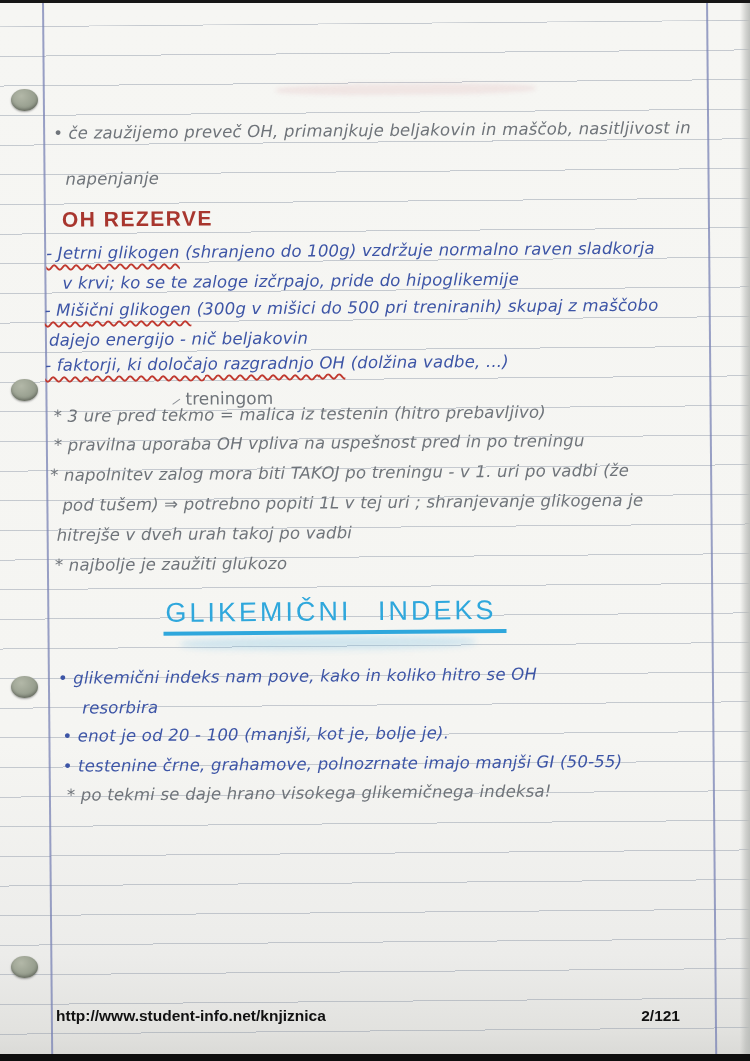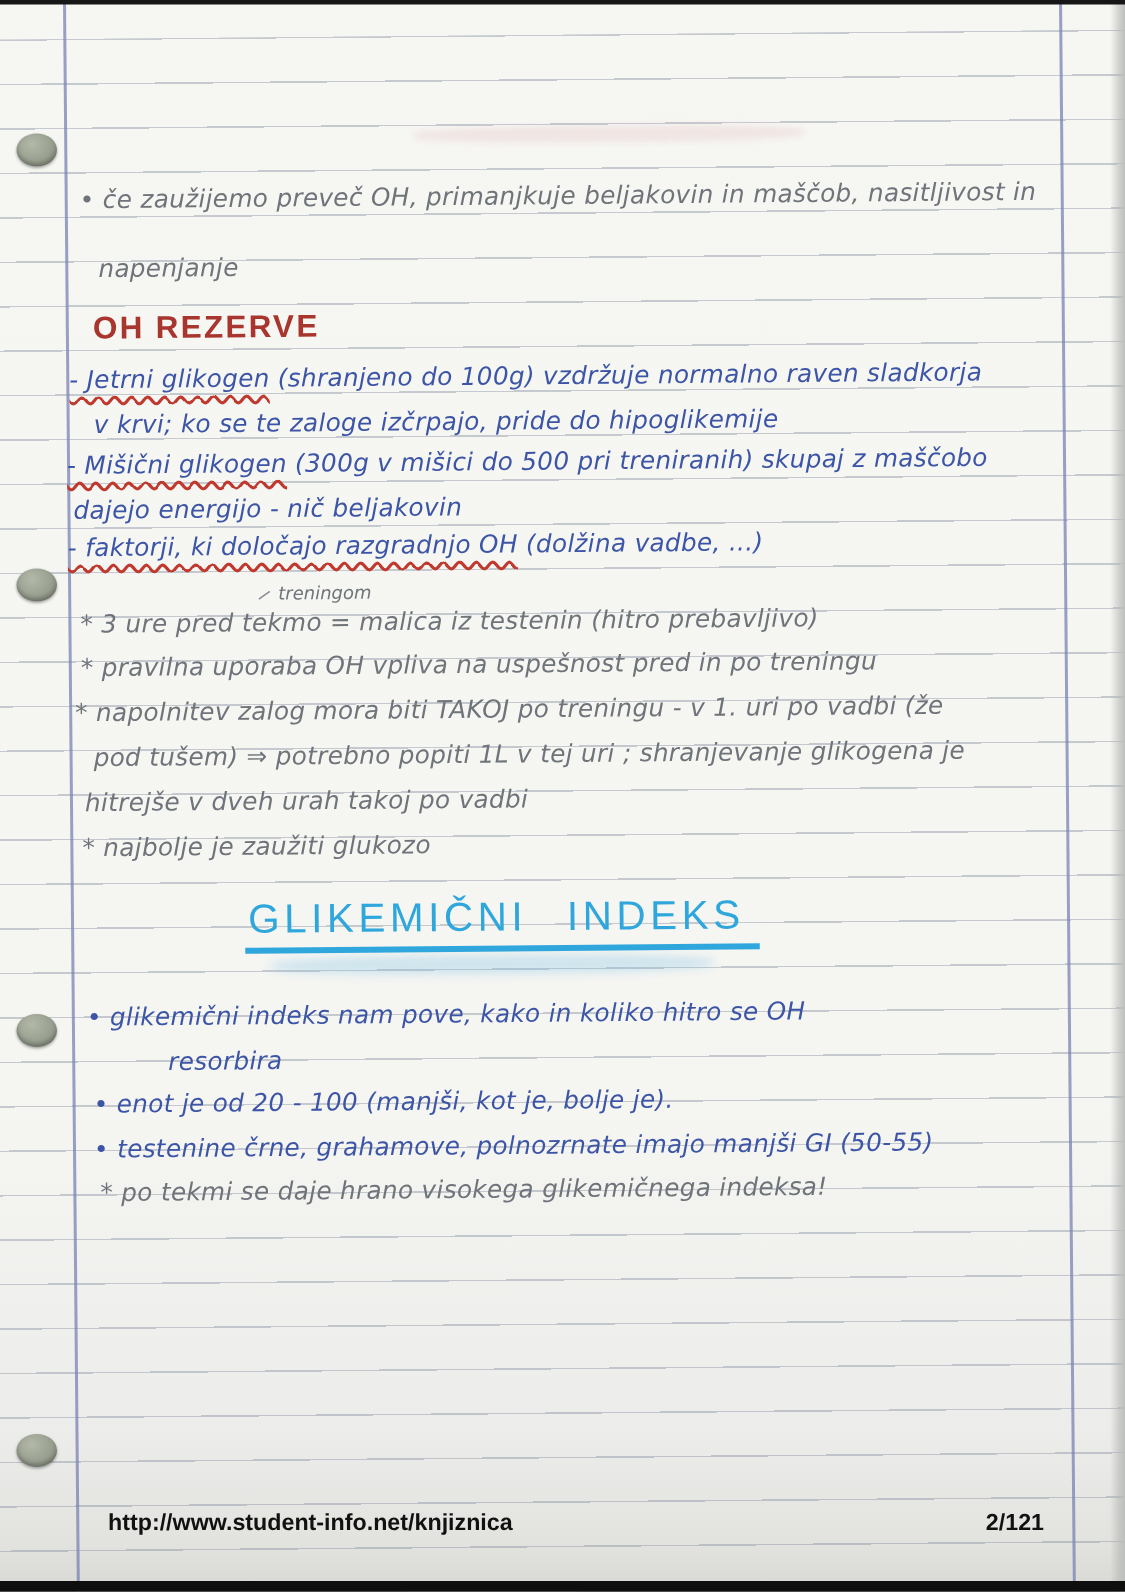--- a/index.html
+++ b/index.html
@@ -25,27 +25,27 @@
     letter-spacing:.2px;white-space:nowrap;}
   .pencil{color:#6f747a;}
   .blue{color:#3d55a6;}
   .hw .wavy{text-decoration:underline;text-decoration-style:wavy;
     text-decoration-color:#c0392f;text-decoration-thickness:2px;text-underline-offset:5px;}
   .sec-title-red{position:absolute;font-family:"Liberation Sans",sans-serif;font-weight:bold;
     font-size:21px;letter-spacing:1.5px;color:#a8362e;white-space:nowrap;}
   .sec-title-cyan{position:absolute;font-family:"Liberation Sans",sans-serif;
     font-size:27px;letter-spacing:3px;word-spacing:16px;color:#2fa7dc;white-space:nowrap;
     border-bottom:4px solid currentColor;padding:0 10px 3px 2px;}
-  .sup{position:absolute;font-style:italic;font-size:12px;color:#6f747a;white-space:nowrap;}
+  .sup{position:absolute;font-size:17px;color:#6f747a;white-space:nowrap;}
   .sup::before{content:"";display:inline-block;width:9px;height:1px;background:#8a8e94;
     transform:rotate(-35deg) translateY(-3px);margin-right:3px;}
   .smudge{position:absolute;filter:blur(2px);border-radius:40%;}
   .smudge.pink{top:84px;left:275px;width:260px;height:11px;background:rgba(215,160,165,.20);}
   .smudge.cyan{top:636px;left:175px;width:295px;height:13px;background:rgba(110,185,225,.28);filter:blur(3px);}
-  .footer{position:absolute;top:1007px;left:16px;width:730px;height:22px;z-index:22;
+  .footer{position:absolute;top:1007px;left:0;width:730px;height:22px;z-index:22;
     font-family:"Liberation Sans",sans-serif;font-weight:bold;font-size:15.5px;color:#111;}
   .footer .url{position:absolute;left:56px;}
   .footer .pageno{position:absolute;right:50px;}
 </style>
 </head>
 <body>
 
 <div class="scan">
 
   <div class="top-bar"></div>
@@ -76,21 +76,21 @@
 
     <div class="hw pencil" style="top:432px;left:50px;">* pravilna uporaba OH vpliva na uspešnost pred in po treningu</div>
     <div class="hw pencil" style="top:462px;left:46px;">* napolnitev zalog mora biti TAKOJ po treningu - v 1. uri po vadbi (že</div>
     <div class="hw pencil" style="top:492px;left:58px;">pod tušem) ⇒ potrebno popiti 1L v tej uri ; shranjevanje glikogena je</div>
     <div class="hw pencil" style="top:522px;left:52px;">hitrejše v dveh urah takoj po vadbi</div>
     <div class="hw pencil" style="top:552px;left:50px;">* najbolje je zaužiti glukozo</div>
 
     <div class="sec-title-cyan" style="top:596px;left:158px;">GLIKEMIČNI INDEKS</div>
 
     <div class="hw blue" style="top:665px;left:52px;">• glikemični indeks nam pove, kako in koliko hitro se OH</div>
-    <div class="hw blue" style="top:695px;left:76px;margin-left:30px;">resorbira</div>
+    <div class="hw blue" style="top:695px;left:76px;">resorbira</div>
     <div class="hw blue" style="top:723px;left:56px;">• enot je od 20 - 100 (manjši, kot je, bolje je).</div>
     <div class="hw blue" style="top:753px;left:56px;">• testenine črne, grahamove, polnozrnate imajo manjši GI (50-55)</div>
     <div class="hw pencil" style="top:782px;left:60px;">* po tekmi se daje hrano visokega glikemičnega indeksa!</div>
   </div>
 
   <div class="hole" style="top:89px;"></div>
   <div class="hole" style="top:379px;"></div>
   <div class="hole" style="top:676px;"></div>
   <div class="hole" style="top:956px;"></div>
 

